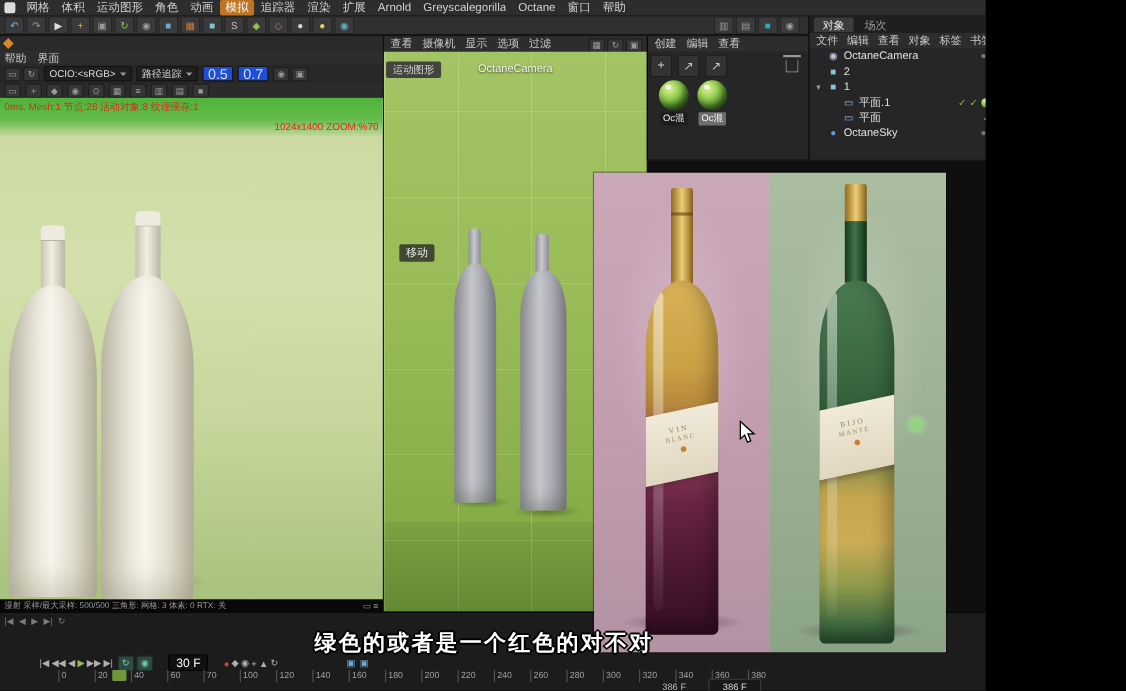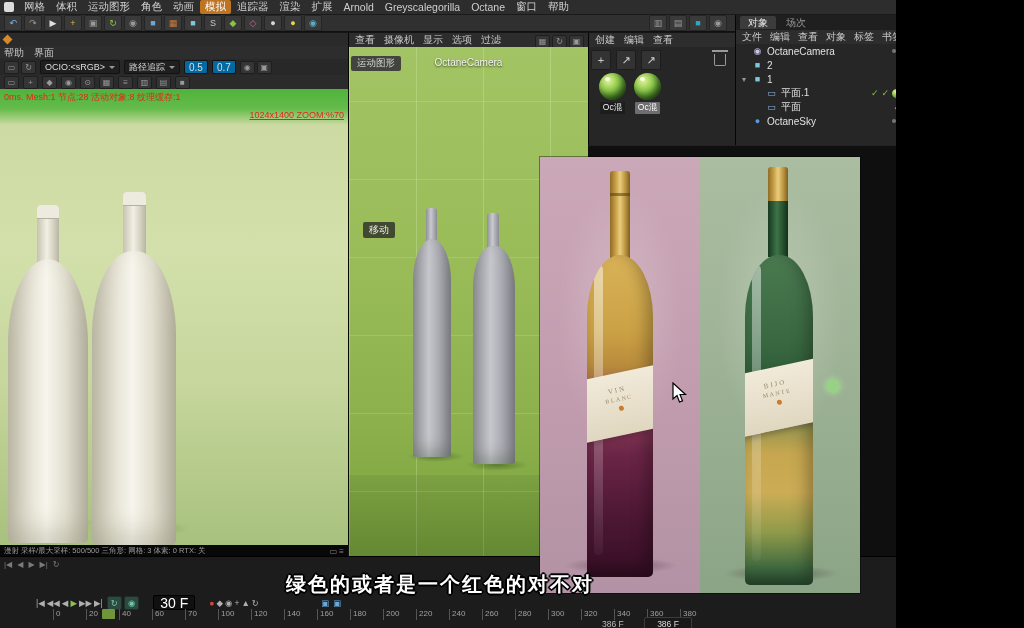--- a/index.html
+++ b/index.html
@@ -28,22 +28,22 @@
   #v-title{height:13px;background:#2a2a2a;font-size:9.5px;color:#d8d8d8;}
   .orange-diamond{width:7px;height:7px;background:#d8882a;transform:rotate(45deg);flex:none;}
   #v-menus{height:13px;background:#2d2d2d;gap:10px;font-size:10px;}
   #v-tools1{height:16px;background:#282828;}
   #v-tools2{height:14px;background:#2b2b2b;}
   .sm-icon{display:inline-flex;width:13px;height:11px;align-items:center;justify-content:center;
            background:#353535;border:1px solid #1e1e1e;border-radius:2px;font-size:8px;color:#9a9a9a;flex:none;}
   .dd{display:inline-flex;align-items:center;gap:4px;background:#1f1f1f;border:1px solid #121212;
       border-radius:2px;padding:0 4px;height:12px;font-size:9px;color:#ddd;position:relative;}
   .dd::after{content:'';border:3px solid transparent;border-top-color:#999;margin-top:3px;}
-  .num-field{background:#0369a1;border:1px solid #121212;border-radius:2px;padding:0 4px;height:12px;
-             display:inline-flex;align-items:center;font-size:10px;color:#ddd;}
+  .num-field{background:#1d4ed8;border:1px solid #121212;border-radius:2px;padding:0 4px;height:12px;
+             display:inline-flex;align-items:center;font-size:13px;color:#ddd;}
 
   
   #v-render{left:0;top:56px;width:348px;height:456px;overflow:hidden;
             background:linear-gradient(180deg,#cbd89f 0%,#d3e0ab 35%,#c6d69c 65%,#a8c17e 100%);}
   #v-render::before{content:'';position:absolute;left:0;top:0;right:0;height:36px;
             background:linear-gradient(180deg,#4fb33b 0%,#65bb4b 55%,rgba(140,195,105,0) 100%);}
   .stat-red{position:absolute;font-size:9px;color:#e02818;white-space:nowrap;}
   
   .wshadow{position:absolute;border-radius:50%;background:radial-gradient(ellipse,rgba(95,110,60,.5),rgba(95,110,60,0) 70%);}
   .wneck{position:absolute;border-radius:4px 4px 0 0;
@@ -125,21 +125,21 @@
   .vis-dots i{width:4px;height:4px;border-radius:50%;background:#767676;display:block;}
   .red-dot{width:7px;height:7px;border-radius:50%;background:#e05a2a;}
   .blue-dot{width:7px;height:7px;border-radius:50%;background:#4a8ad8;}
 
   
   #bottom{left:0;top:556px;width:1024px;height:72px;background:#1c1c1c;border-top:1px solid #000;}
   #mini-transport{position:absolute;left:4px;top:3px;display:flex;gap:5px;font-size:8px;color:#7a7a7a;}
   #transport{position:absolute;left:36px;top:38px;height:15px;display:flex;align-items:center;gap:4px;}
   .tr-btn{font-size:8.5px;color:#b0b0b0;white-space:nowrap;}
   .tr-loop{background:#2e4a40;border:1px solid #1c2f28;border-radius:2px;padding:0 3px;height:12px;display:inline-flex;align-items:center;}
-  .frame-box{background:#101010;border:1px solid #000;color:#fff;font-size:14px;padding:0 6px;height:13px;
+  .frame-box{background:#101010;border:1px solid #000;color:#fff;font-size:11px;padding:0 6px;height:13px;
              display:flex;align-items:center;border-radius:2px;margin:0 10px;}
   .coord-group{display:flex;gap:4px;margin-left:58px;}
   #ruler{position:absolute;left:53px;top:52px;width:660px;height:20px;}
   .ruler-ticks{display:flex;}
   .tick{width:33px;flex:none;font-size:8px;color:#a0a0a0;border-left:1px solid #555;padding-left:2px;height:11px;box-sizing:border-box;}
   .frame-marker{position:absolute;left:49px;top:0;width:13px;height:10px;background:#79a43e;border-radius:1px;opacity:.9;}
   .end-label{position:absolute;left:549px;top:10px;font-size:8.5px;color:#bbb;}
   .end-box{position:absolute;left:591px;top:8px;width:46px;height:12px;background:#191919;border:1px solid #3c3c3c;
            font-size:8.5px;color:#ddd;display:flex;align-items:center;justify-content:center;border-radius:2px;}
 
@@ -301,21 +301,21 @@
         <span class="sm-icon">⊙</span>
         <span class="sm-icon">▦</span>
         <span class="sm-icon">≡</span>
         <span class="sm-icon">▥</span>
         <span class="sm-icon">▤</span>
         <span class="sm-icon">■</span>
       </div>
 
     <div id="v-render" class="abs">
       <span class="stat-red" style="left:4px;top:2px;">0ms. Mesh:1 节点:28 活动对象:8 纹理缓存:1</span>
-      <span class="stat-red" style="right:4px;top:21px;text-decoration:underline;">1024x1400 ZOOM:%70</span>
+      <span class="stat-red" style="right:4px;top:21px;">1024x1400 ZOOM:%70</span>
       <span class="wshadow" style="left:4px;top:426px;width:92px;height:15px;"></span>
       <span class="wshadow" style="left:86px;top:431px;width:104px;height:17px;"></span>
       <span class="wneck" style="left:37px;top:116px;width:22px;height:62px;"></span>
       <span class="wbody" style="left:8px;top:170px;width:80px;height:284px;"></span>
       <span class="wneck" style="left:123px;top:103px;width:23px;height:66px;"></span>
       <span class="wbody" style="left:92px;top:162px;width:84px;height:294px;"></span>
     </div>
   </div>
   <div id="v-stats" class="abs">
     <span>漫射  采样/最大采样: 500/500  三角形:  网格: 3  体素: 0  RTX: 关</span>

